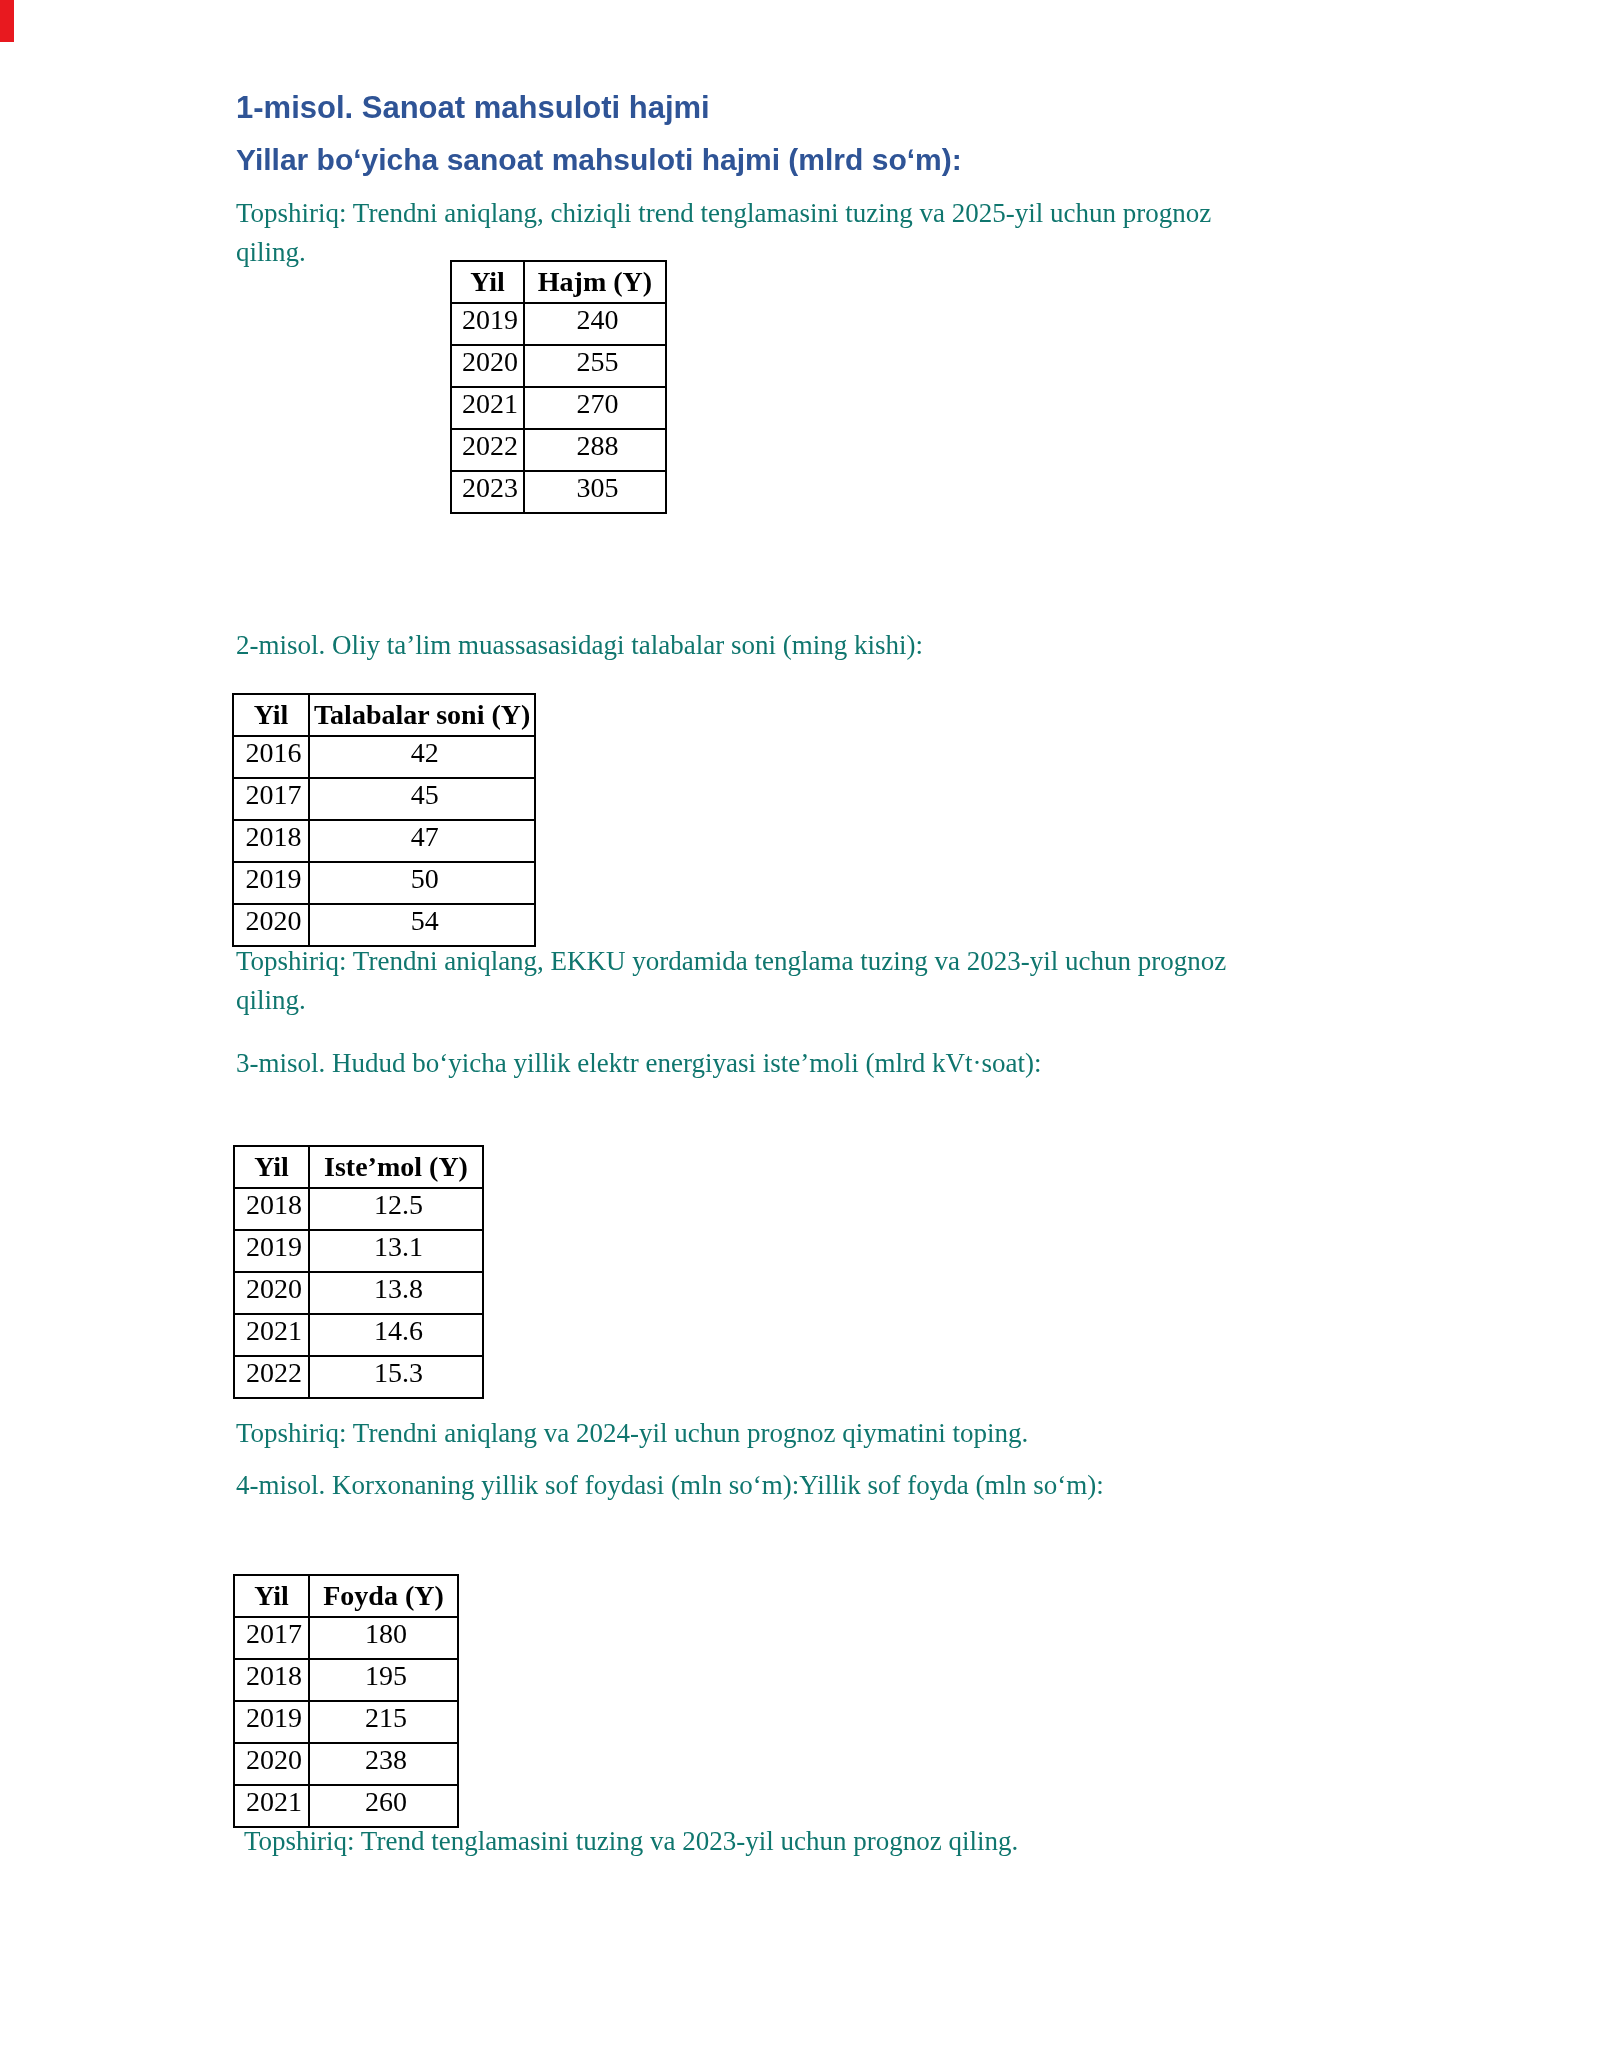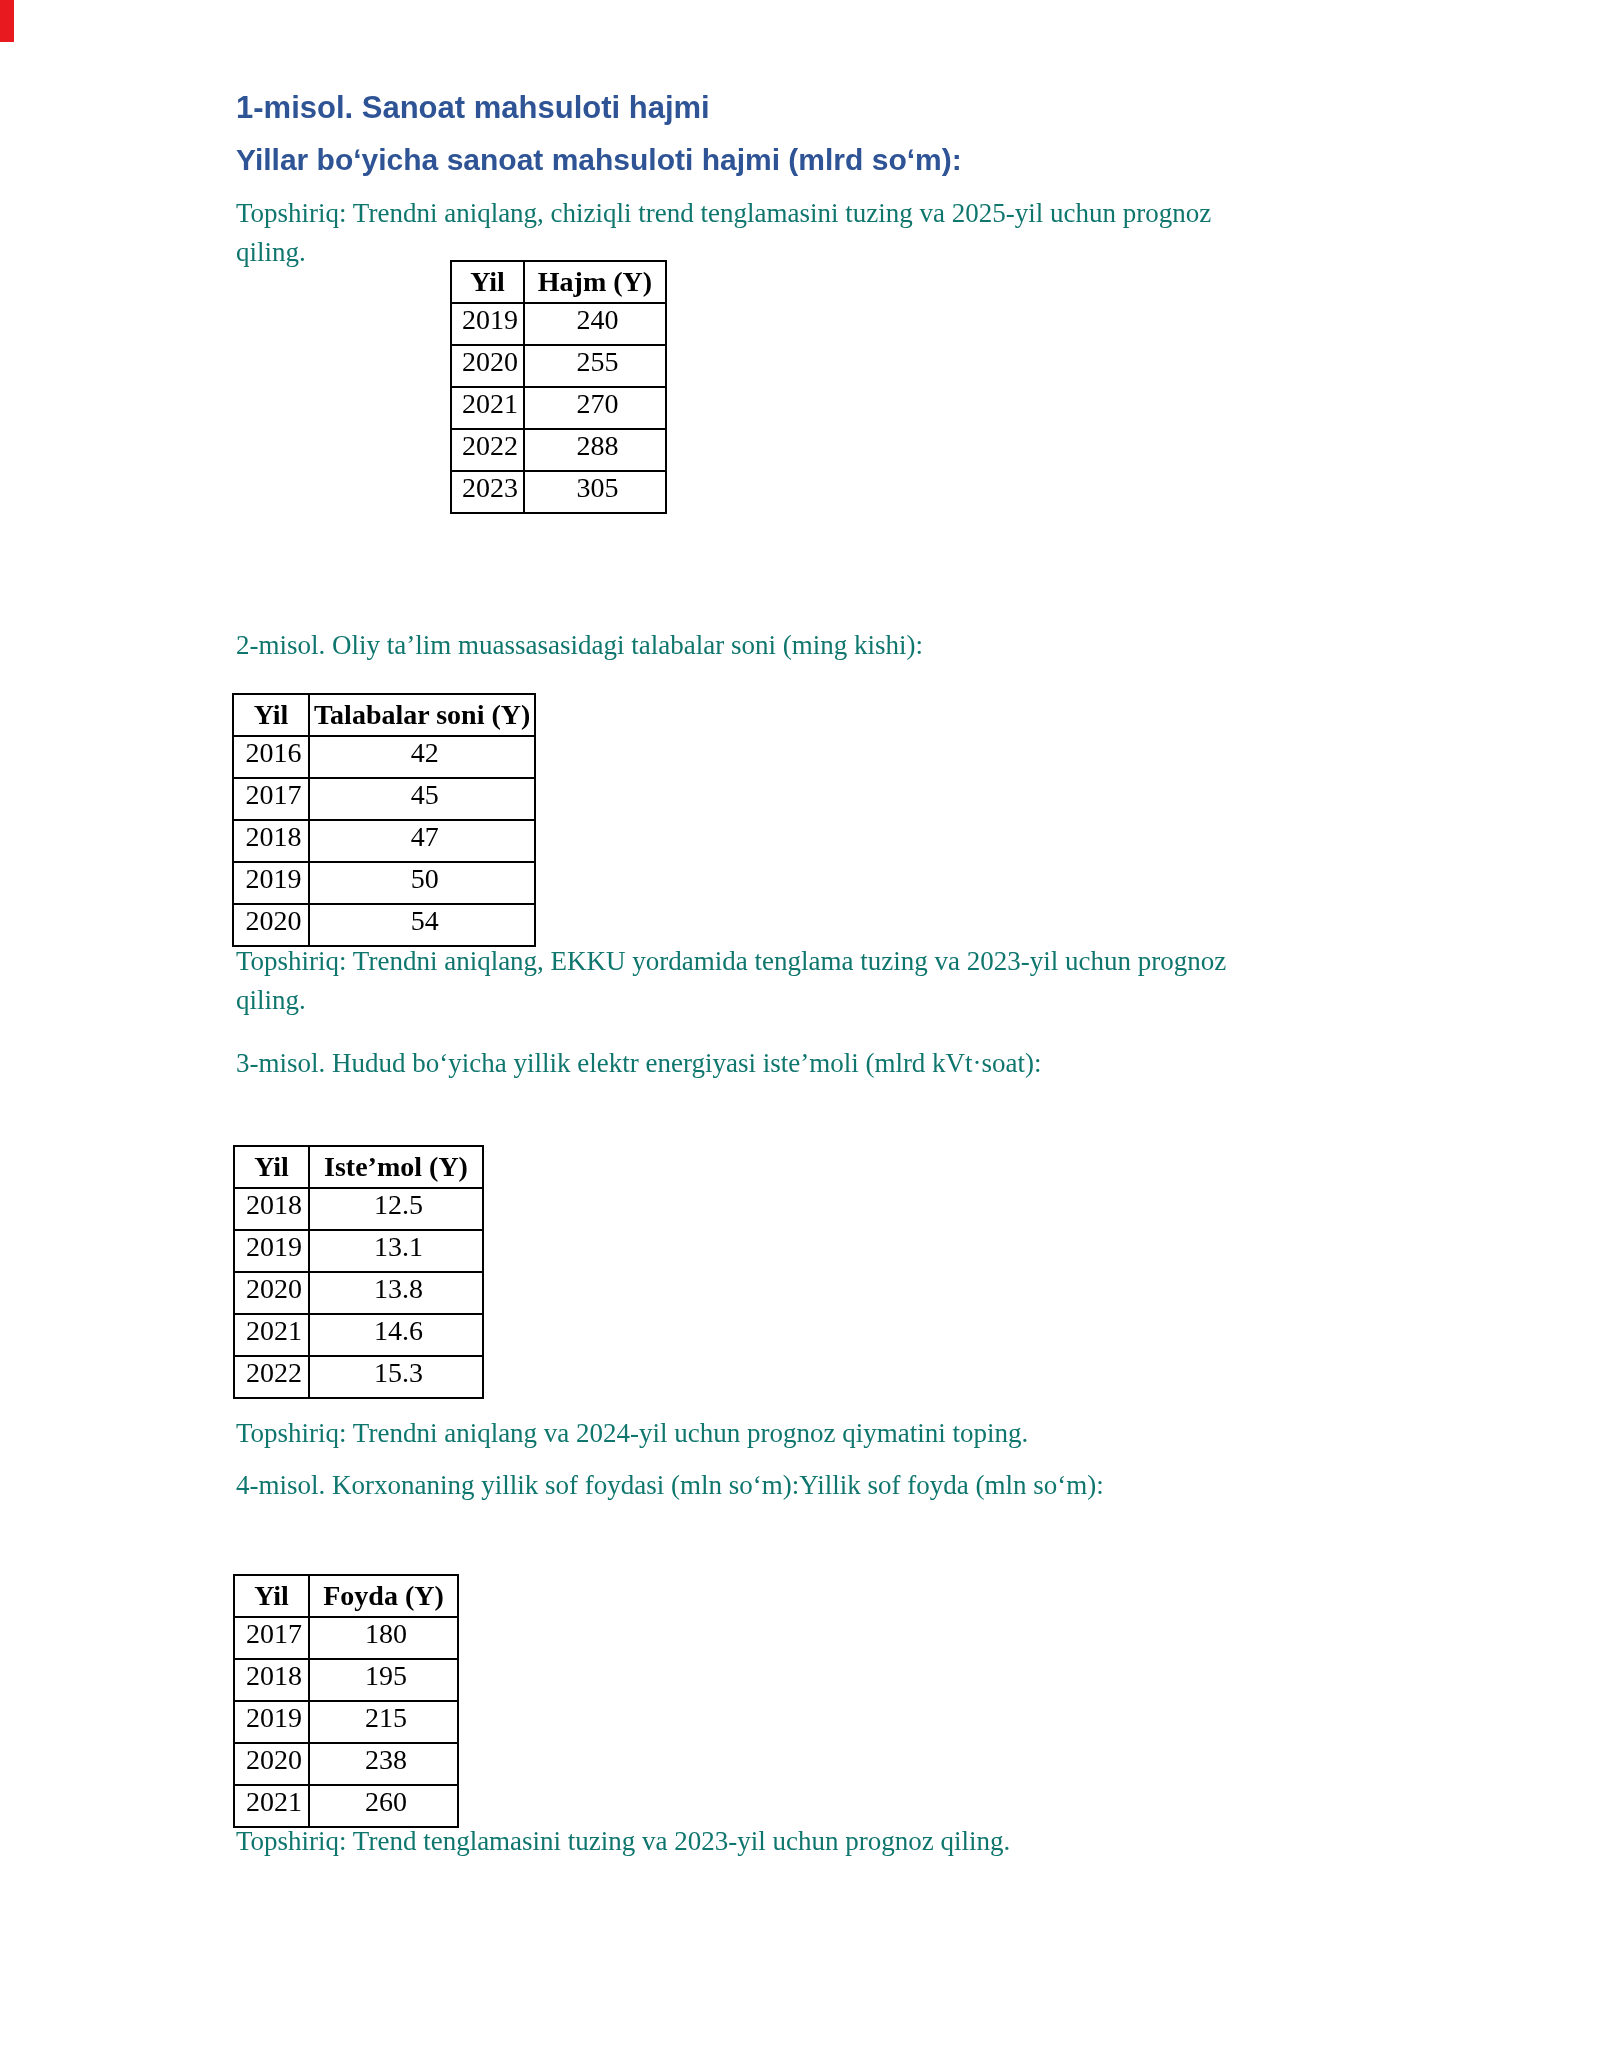--- a/index.html
+++ b/index.html
@@ -72,21 +72,21 @@
   #t4 th:first-child { width: 75px; }  #t4 th:last-child { width: 149px; }
 
   .pos-p1l1 { top: 196px; }
   .pos-p1l2 { top: 235px; }
   .pos-s2   { top: 628px; }
   .pos-p2l1 { top: 944px; }
   .pos-p2l2 { top: 983px; }
   .pos-s3   { top: 1046px; text-align: center; }
   .pos-p3   { top: 1399px; margin-top: 17px; }
   .pos-s4   { top: 1468px; }
-  .pos-p4   { top: 1824px; }
+  .pos-p4   { top: 1824px; margin-left: 8px; }
 </style>
 </head>
 <body>
 
 <div class="page">
 
   <div class="corner-marker"></div>
 
   <div class="h1">1-misol. Sanoat mahsuloti hajmi</div>
   <div class="h2">Yillar boʻyicha sanoat mahsuloti hajmi (mlrd soʻm):</div>

